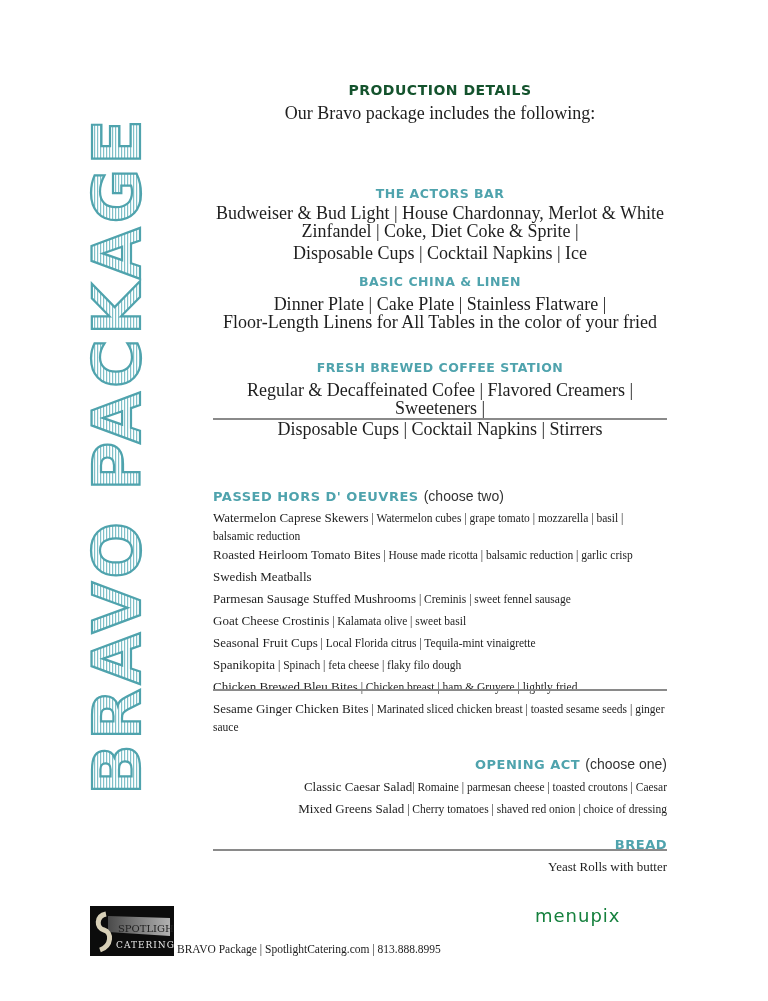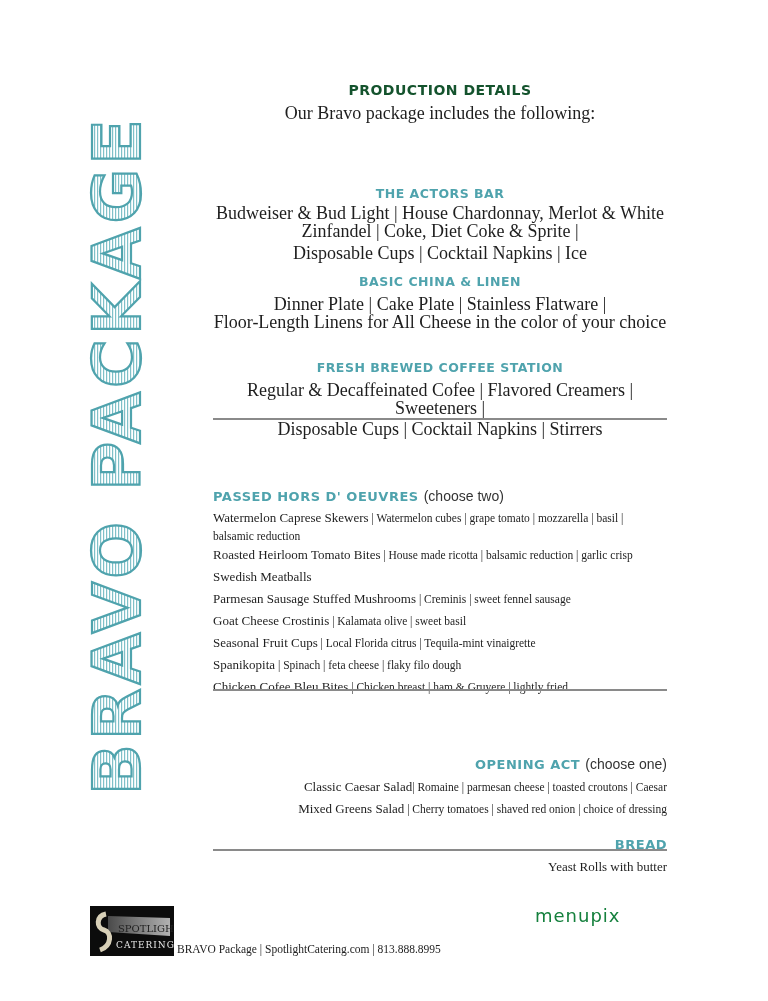--- a/index.html
+++ b/index.html
@@ -44,21 +44,21 @@
 
 <div class="content center" style="top:146px; left:205px; width:470px;">
   <div class="hdr hdr-teal">The Actors Bar</div>
   <div class="line" style="margin-top:3px;">Budweiser &amp; Bud Light | House Chardonnay, Merlot &amp; White Zinfandel | Coke, Diet Coke &amp; Sprite |</div>
   <div class="line" style="margin-top:4px;">Disposable Cups | Cocktail Napkins | Ice</div>
 </div>
 
 <div class="content center" style="top:234px;">
   <div class="hdr hdr-teal">Basic China &amp; Linen</div>
   <div class="line" style="margin-top:6px;">Dinner Plate | Cake Plate | Stainless Flatware |</div>
-  <div class="line">Floor-Length Linens for All Cheese in the color of your choice</div>
+  <div class="line">Floor-Length Linens for All Tables in the color of your fried</div>
 </div>
 
 <div class="content center" style="top:320px;">
   <div class="hdr hdr-teal">Fresh Brewed Coffee Station</div>
   <div class="line" style="margin-top:6px;">Regular &amp; Decaffeinated Cofee | Flavored Creamers | Sweeteners |</div>
   <div class="line" style="margin-top:3px;">Disposable Cups | Cocktail Napkins | Stirrers</div>
 </div>
 
 <div class="rule" style="top:418px;"></div>
 
@@ -68,21 +68,22 @@
     <span class="choose">(choose two)</span>
   </div>
   <div style="margin-top:5px;">
     <div class="item" style="margin-bottom:0px;"><span>Watermelon Caprese Skewers</span><span class="sub"> | Watermelon cubes | grape tomato | mozzarella | basil | balsamic reduction</span></div>
     <div class="item" style="margin-top:1px;"><span>Roasted Heirloom Tomato Bites</span><span class="sub"> | House made ricotta | balsamic reduction | garlic crisp</span></div>
     <div class="item" style="margin-top:4px;"><span>Swedish Meatballs</span><span class="sub"></span></div>
     <div class="item" style="margin-top:4px;"><span>Parmesan Sausage Stuffed Mushrooms</span><span class="sub"> | Creminis | sweet fennel sausage</span></div>
     <div class="item" style="margin-top:4px;"><span>Goat Cheese Crostinis</span><span class="sub"> | Kalamata olive | sweet basil</span></div>
     <div class="item" style="margin-top:4px;"><span>Seasonal Fruit Cups</span><span class="sub"> | Local Florida citrus | Tequila-mint vinaigrette</span></div>
     <div class="item" style="margin-top:4px;"><span>Spanikopita</span><span class="sub"> | Spinach | feta cheese | flaky filo dough</span></div>
-    <div class="item" style="margin-top:4px;"><span>Chicken Cofee Bleu Bites</span><span class="sub"> | Chicken breast | ham &amp; Gruyere | lightly fried</span></div>
+    <div class="item" style="margin-top:4px;"><span>Chicken Brewed Bleu Bites</span><span class="sub"> | Chicken breast | ham &amp; Gruyere | lightly fried</span></div>
+    <div class="item" style="margin-top:4px;"><span>Sesame Ginger Chicken Bites</span><span class="sub"> | Marinated sliced chicken breast | toasted sesame seeds | ginger sauce</span></div>
   </div>
 </div>
 
 <div class="rule" style="top:689px;"></div>
 
 <div class="content right" style="top:716px;">
   <div class="hdr hdr-teal" style="font-size:13px;">
     <span>Opening Act</span>
     <span class="choose">(choose one)</span>
   </div>

